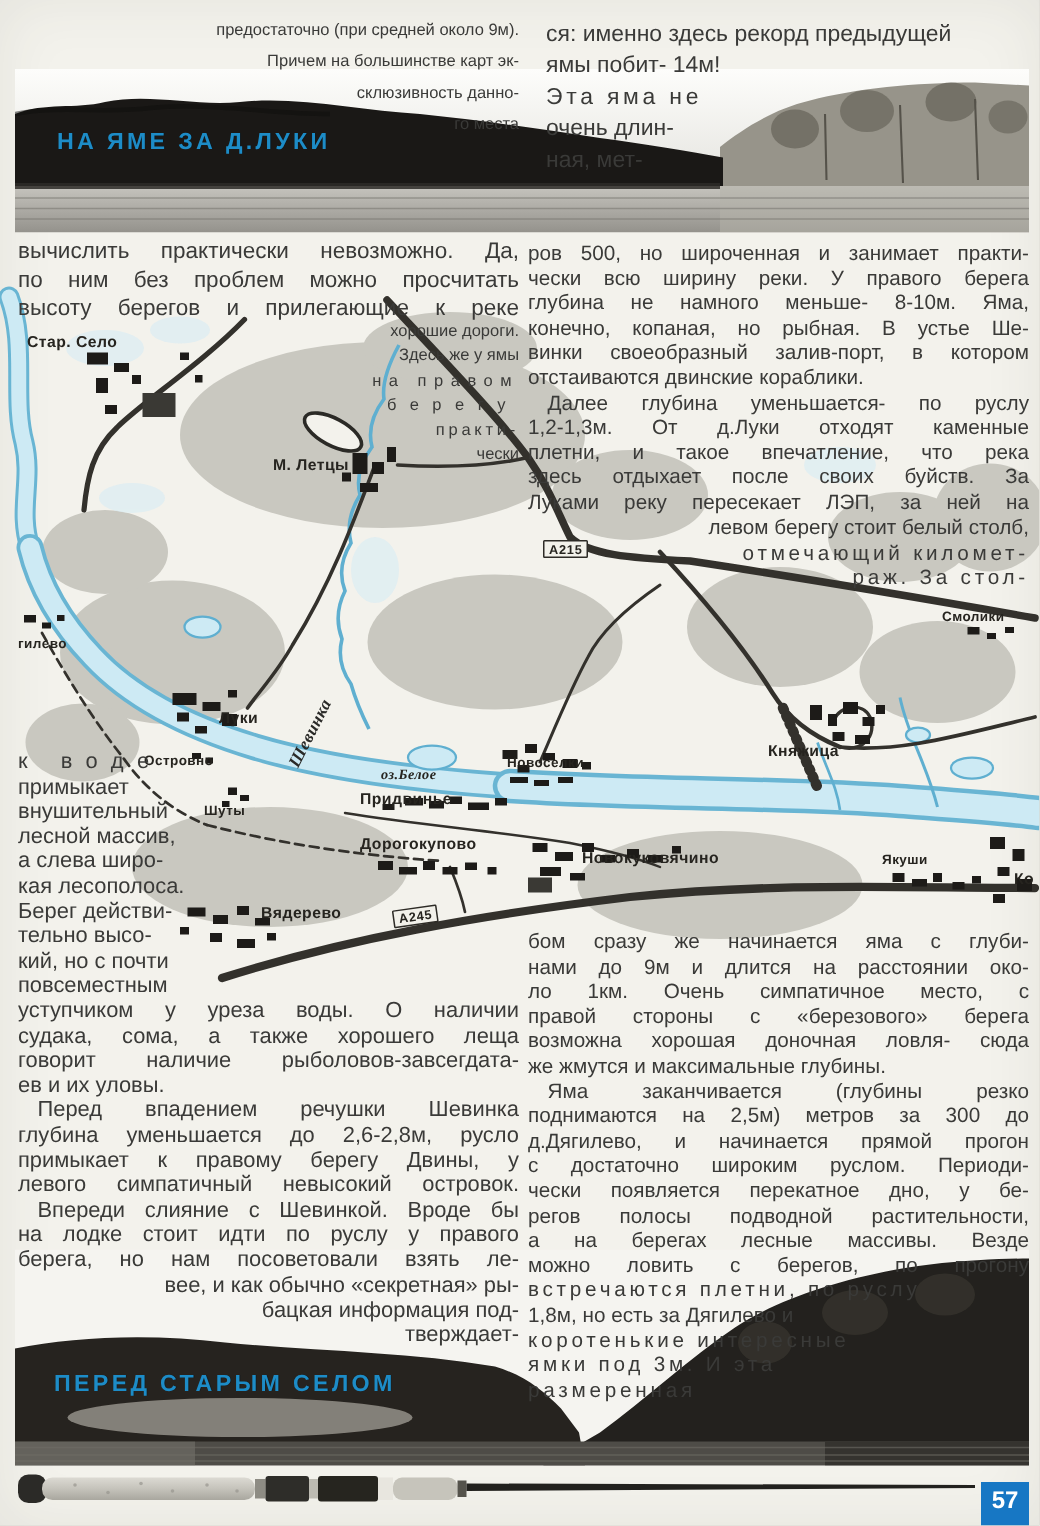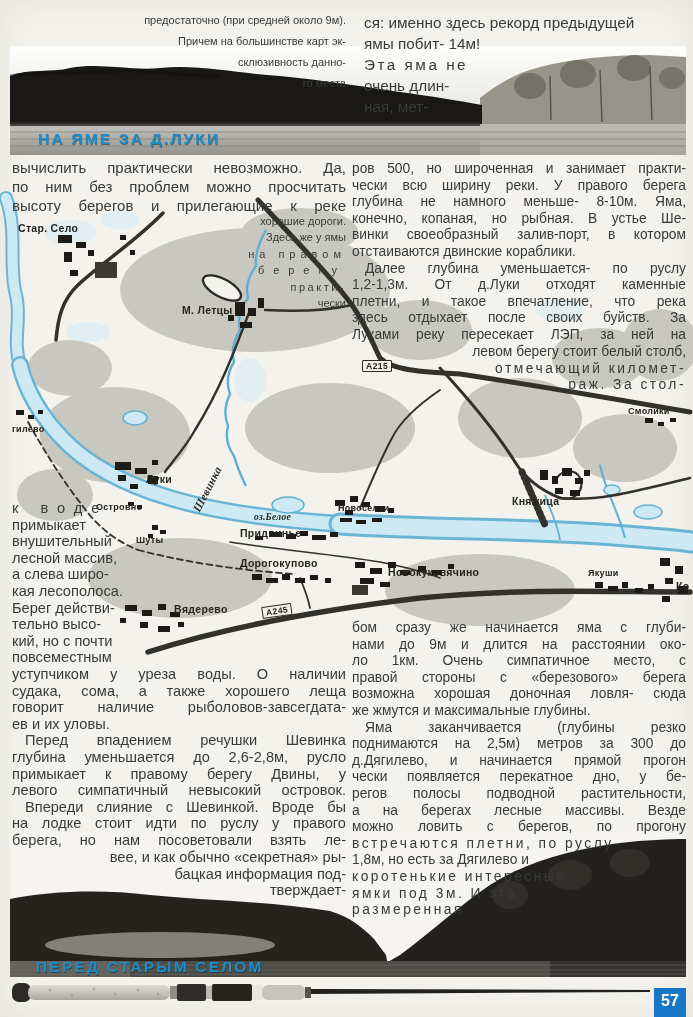--- a/index.html
+++ b/index.html
@@ -15,21 +15,21 @@
   #blkLeftNarrow{left:12px;top:500px;width:210px;font-size:14.6px;line-height:16.6px;}
   #blkLeftFull{left:12px;top:666px;width:334px;font-size:14.6px;line-height:16.6px;}
   #blkLeftBotWedge{left:60px;top:849px;width:286px;text-align:right;font-size:14.6px;line-height:16.6px;}
   #blkRightPara1{left:352px;top:161px;width:334px;font-size:13.8px;line-height:16.6px;}
   #blkRightWedge{left:400px;top:344px;width:286px;text-align:right;font-size:13.8px;line-height:16.6px;}
   #blkRightPara2{left:352px;top:620px;width:334px;font-size:13.8px;line-height:16.6px;}
   .j{text-align:justify;text-align-last:justify;}
   .i{text-align:justify;text-align-last:justify;text-indent:13px;}
   .sp1{letter-spacing:2.5px;}.sp2{letter-spacing:5px;}.sp3{letter-spacing:9px;}
   .photo-title{position:absolute;z-index:6;font-size:15.5px;font-weight:bold;color:#1d8cc7;
-               letter-spacing:2.2px;text-shadow:.6px .6px 0 rgba(5,25,35,.45);margin-top:44px;}
+               letter-spacing:2.2px;text-shadow:.6px .6px 0 rgba(5,25,35,.45);}
   #mapLabels{position:absolute;left:0;top:0;width:693px;height:1017px;z-index:4;pointer-events:none;}
   #mapLabels div{position:absolute;font-size:10.5px;font-weight:bold;color:#26241f;
                  letter-spacing:.3px;transform-origin:0 50%;white-space:nowrap;}
   #mapLabels div.small{font-size:9px;font-weight:600;}
   #mapLabels div.water{font-style:italic;font-family:"Liberation Serif",serif;font-size:11.5px;color:#2a2a28;}
   #mapLabels div.water2{font-style:italic;font-family:"Liberation Serif",serif;font-size:9.5px;font-weight:bold;}
   #mapLabels div.badge{background:#f2f1ea;border:1.6px solid #2d2b26;font-size:8.5px;
                  padding:0 3px;letter-spacing:.5px;border-radius:1px;line-height:10px;}
   #pageBadge{position:absolute;left:654px;top:988px;width:32px;height:36px;background:#1777c4;
              color:#fff;font-size:16px;font-weight:bold;text-align:center;line-height:26px;z-index:7;}
@@ -374,20 +374,21 @@
   <div class="tblock" id="blkRightPara2">
       <div class="j">бом сразу же начинается яма с глуби-</div>
       <div class="j">нами до 9м и длится на расстоянии око-</div>
       <div class="j">ло 1км. Очень симпатичное место, с</div>
       <div class="j">правой стороны с «березового» берега</div>
       <div class="j">возможна хорошая доночная ловля- сюда</div>
       <div>же жмутся и максимальные глубины.</div>
       <div class="i">Яма заканчивается (глубины резко</div>
       <div class="j">поднимаются на 2,5м) метров за 300 до</div>
       <div class="j">д.Дягилево, и начинается прямой прогон</div>
+      <div class="j">с достаточно широким руслом. Периоди-</div>
       <div class="j">чески появляется перекатное дно, у бе-</div>
       <div class="j">регов полосы подводной растительности,</div>
       <div class="j">а на берегах лесные массивы. Везде</div>
       <div class="j">можно ловить с берегов, по прогону</div>
       <div class="sp1">встречаются плетни, по руслу</div>
       <div>1,8м, но есть за Дягилево и</div>
       <div class="sp1">коротенькие интересные</div>
       <div class="sp1">ямки под 3м. И эта</div>
       <div class="sp1">размеренная</div>
     </div>

